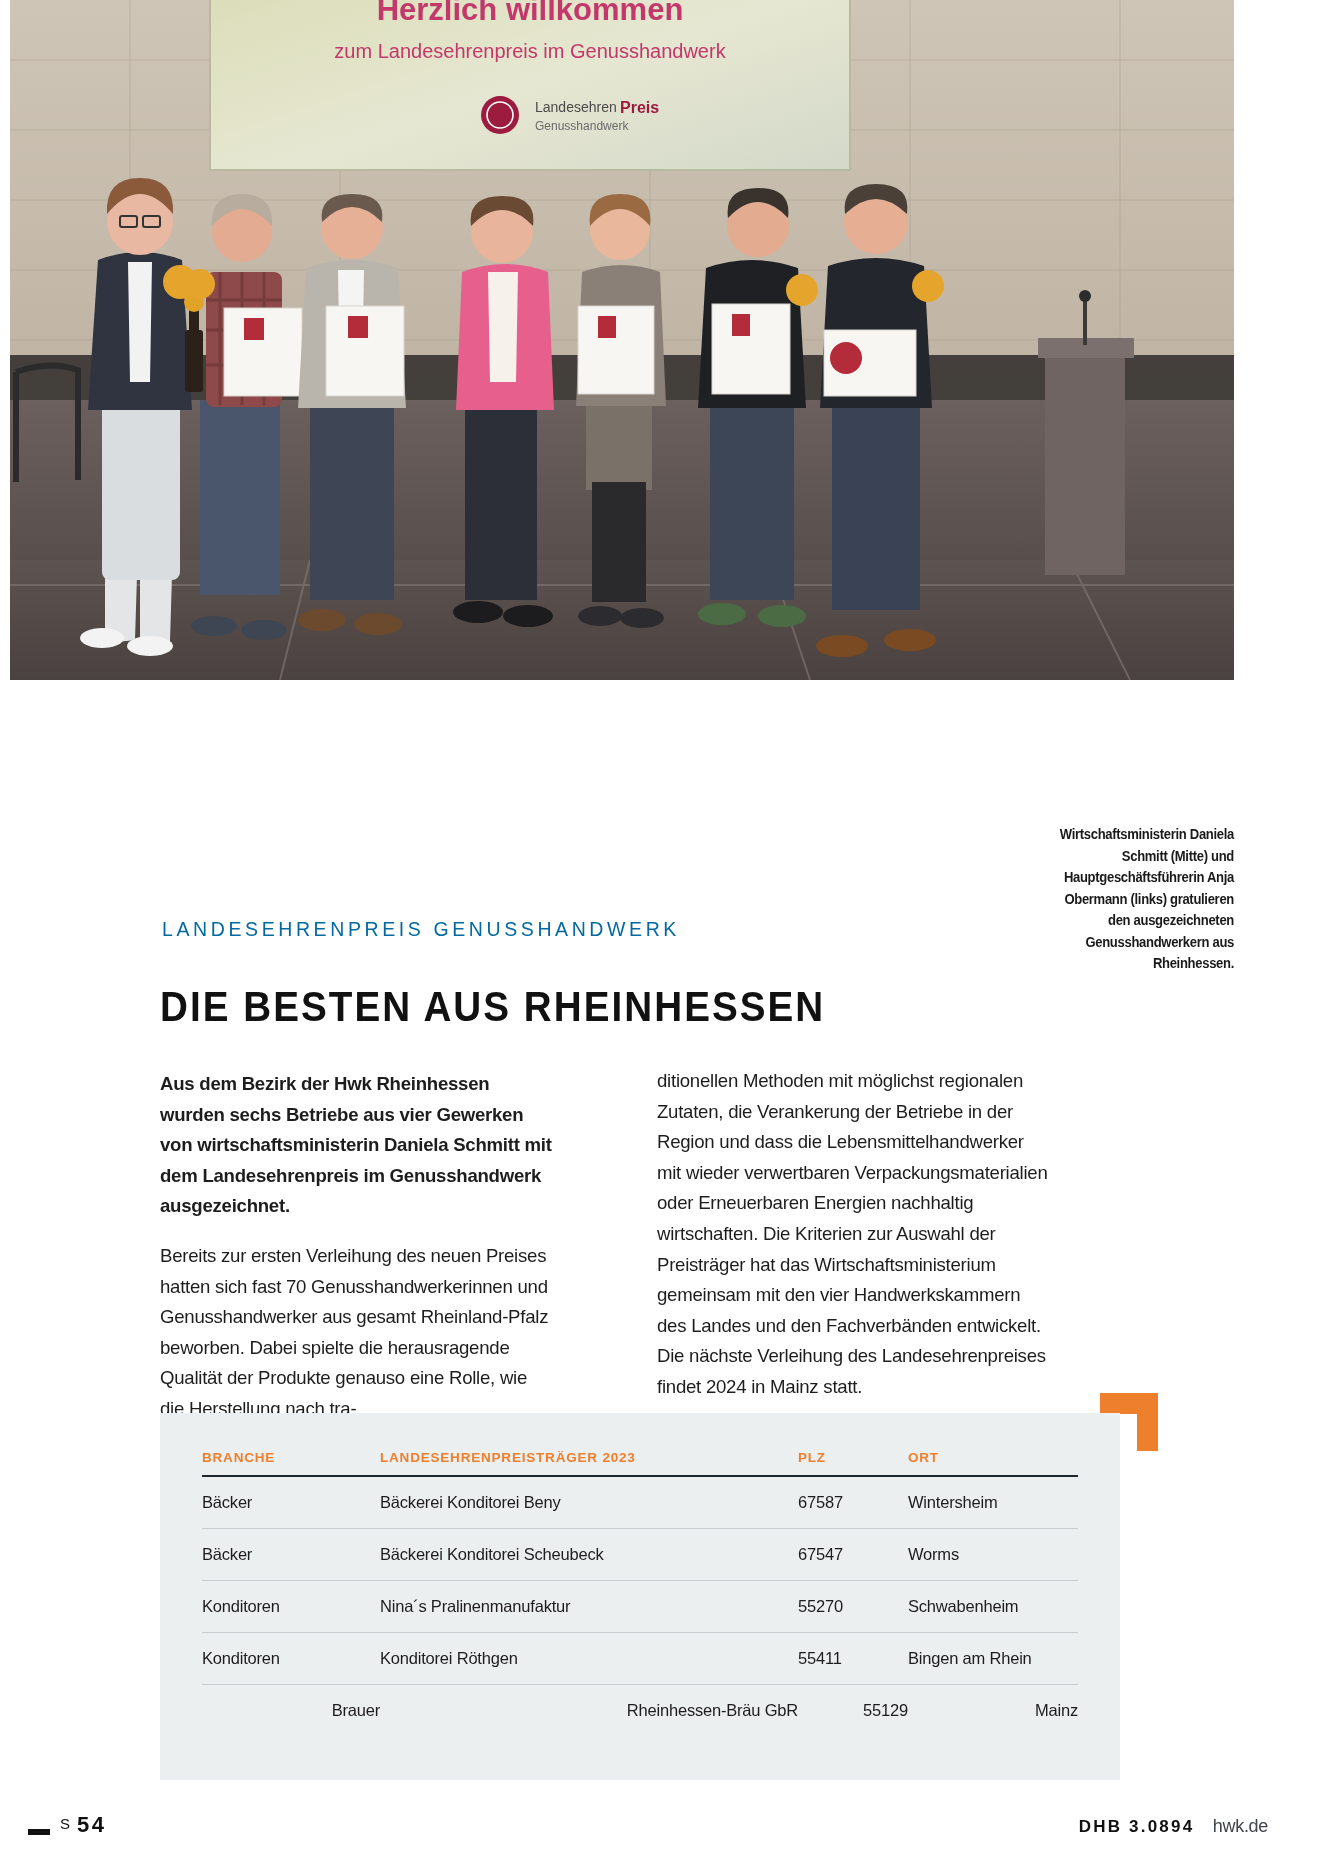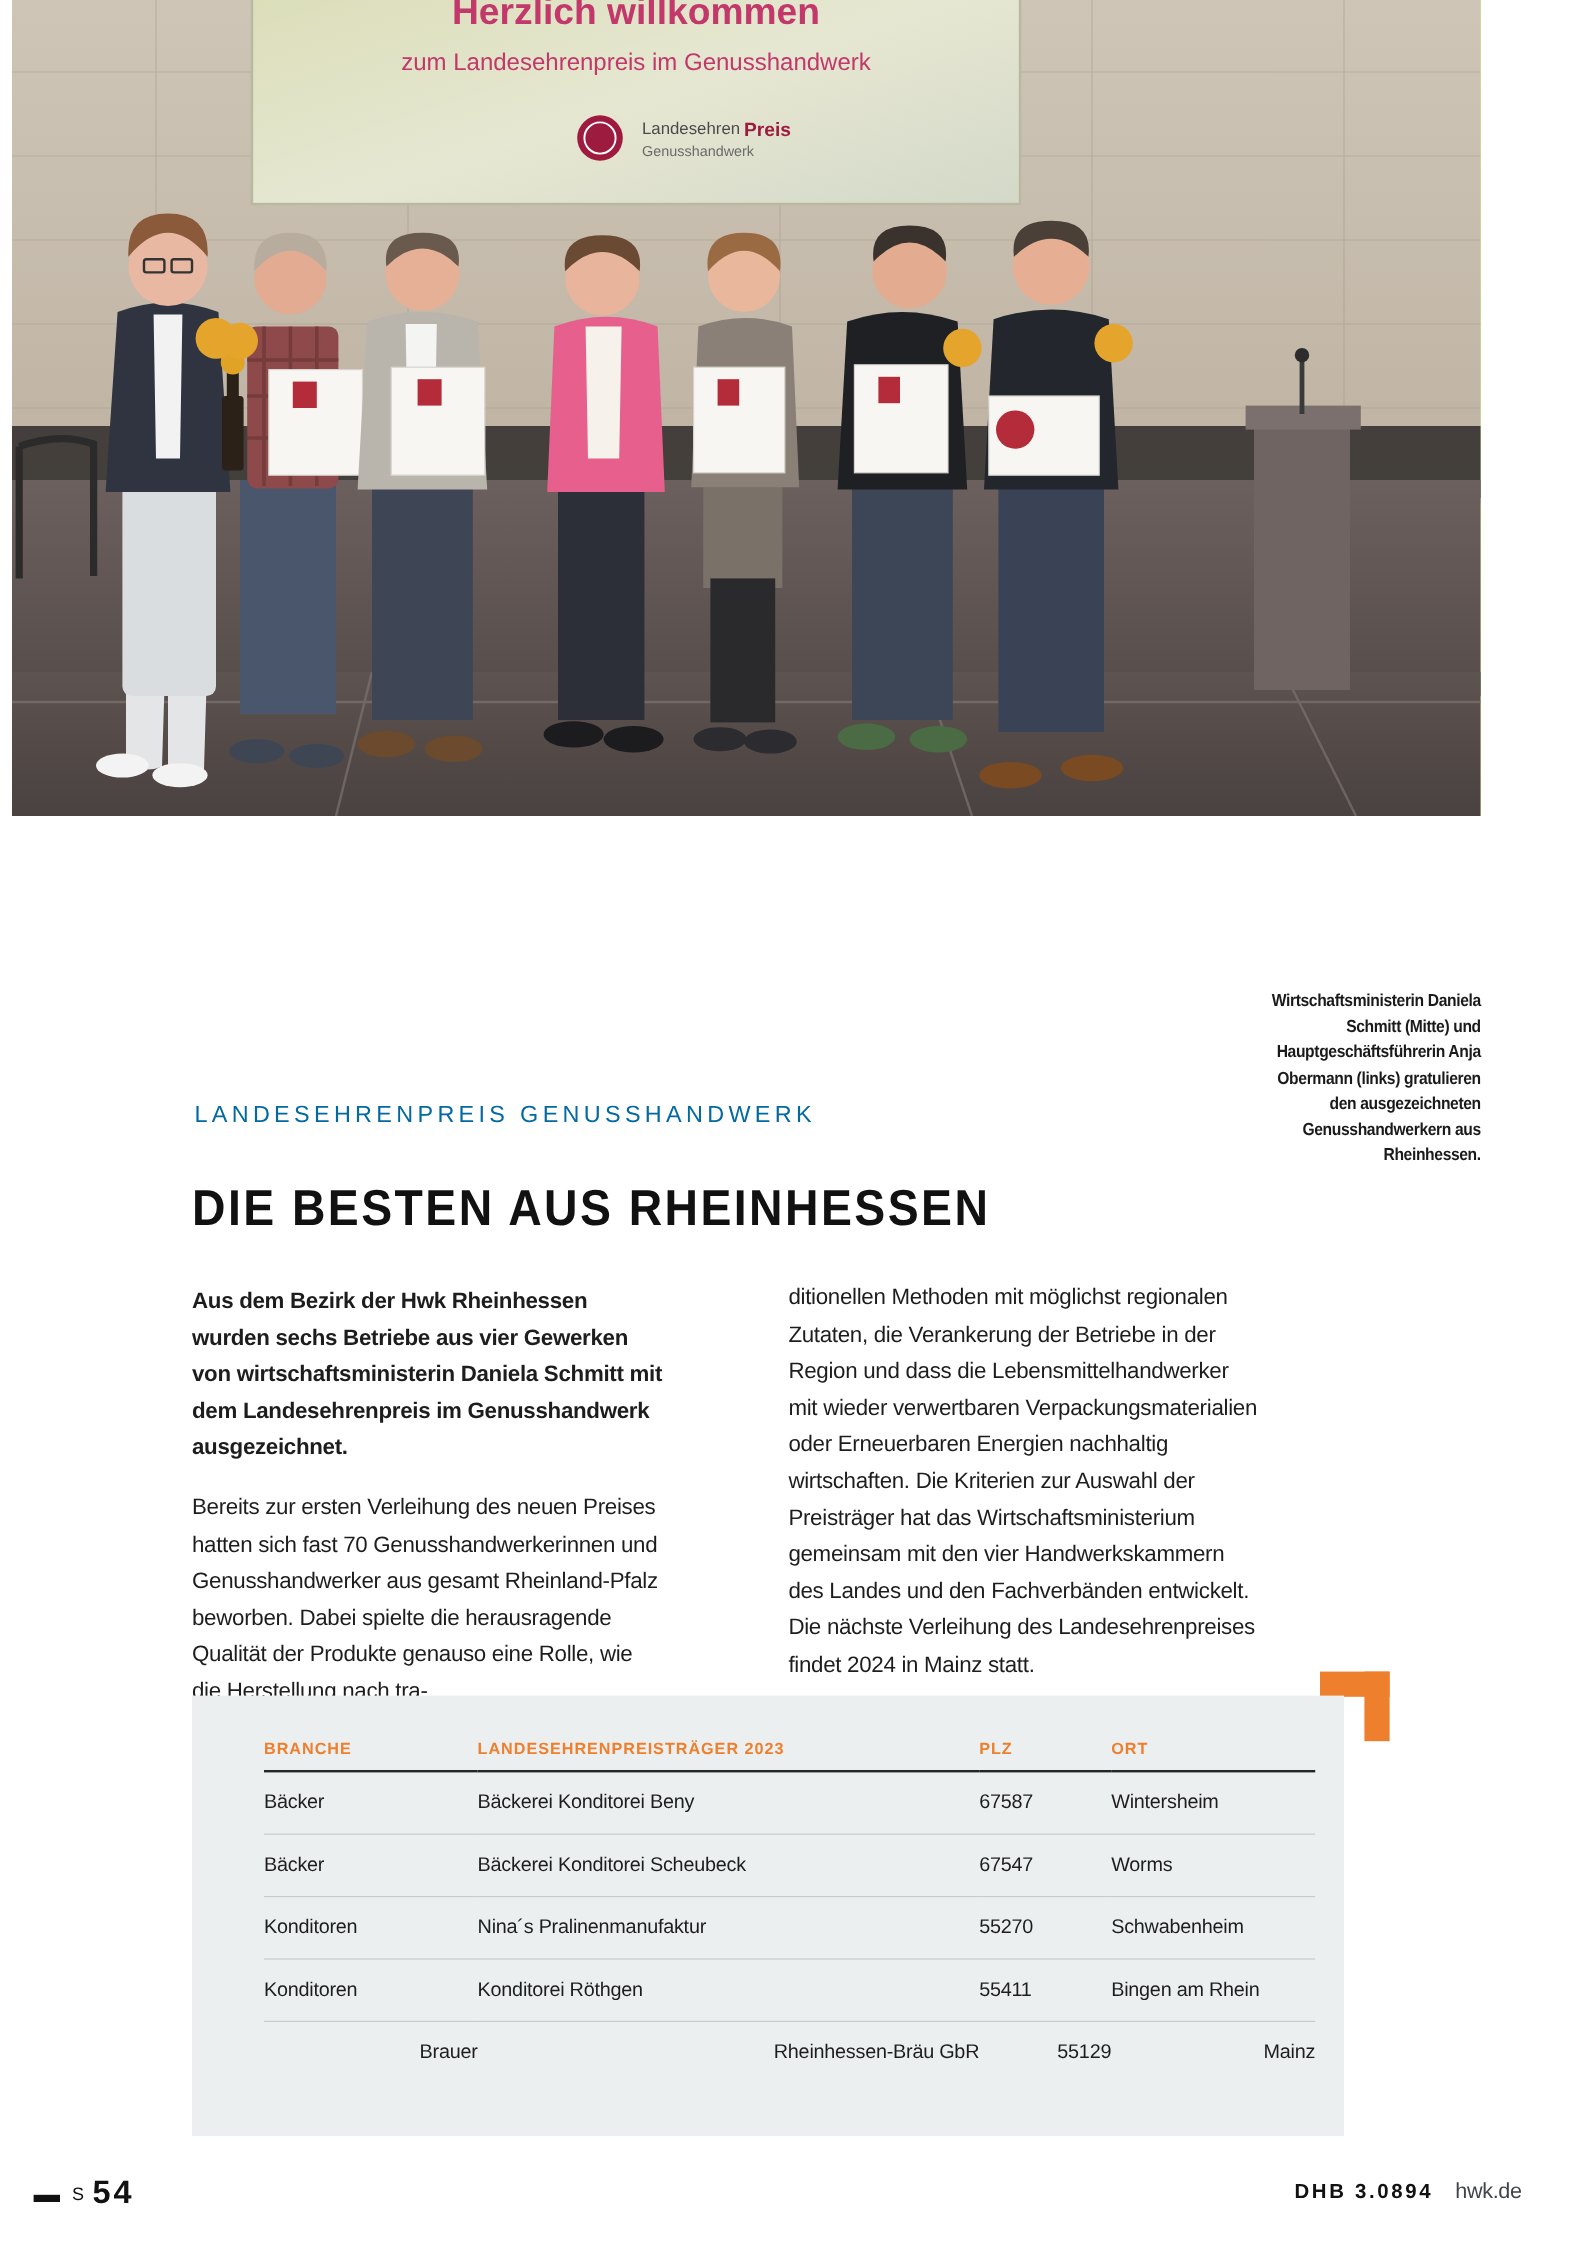--- a/index.html
+++ b/index.html
@@ -114,21 +114,21 @@
   .table-block {
     position: absolute;
     left: 160px;
     top: 1413px;
     width: 960px;
     background: #eceff0;
     padding: 0;
   }
   table.awards {
     width: 876px;
-    margin: 0 60px;
+    margin: 0 42px;
     border-collapse: collapse;
     font-family: "Liberation Sans", sans-serif;
   }
   table.awards thead th {
     text-align: left;
     padding: 37px 0 10px 0;
     font-size: 13.5px;
     font-weight: bold;
     letter-spacing: .8px;
     color: #ee7f2d;
@@ -166,21 +166,21 @@
     top: 1812px;
     color: #111111;
     white-space: nowrap;
   }
   .folio .s {
     font-size: 15px;
     letter-spacing: 1px;
     vertical-align: 3px;
   }
   .folio .num {
-    font-size: 27px;
+    font-size: 22px;
     font-weight: bold;
     letter-spacing: 2.5px;
     margin-left: 6px;
     margin-top: 32px;
   }
   .footer-right {
     position: absolute;
     right: 58px;
     top: 1816px;
     white-space: nowrap;

